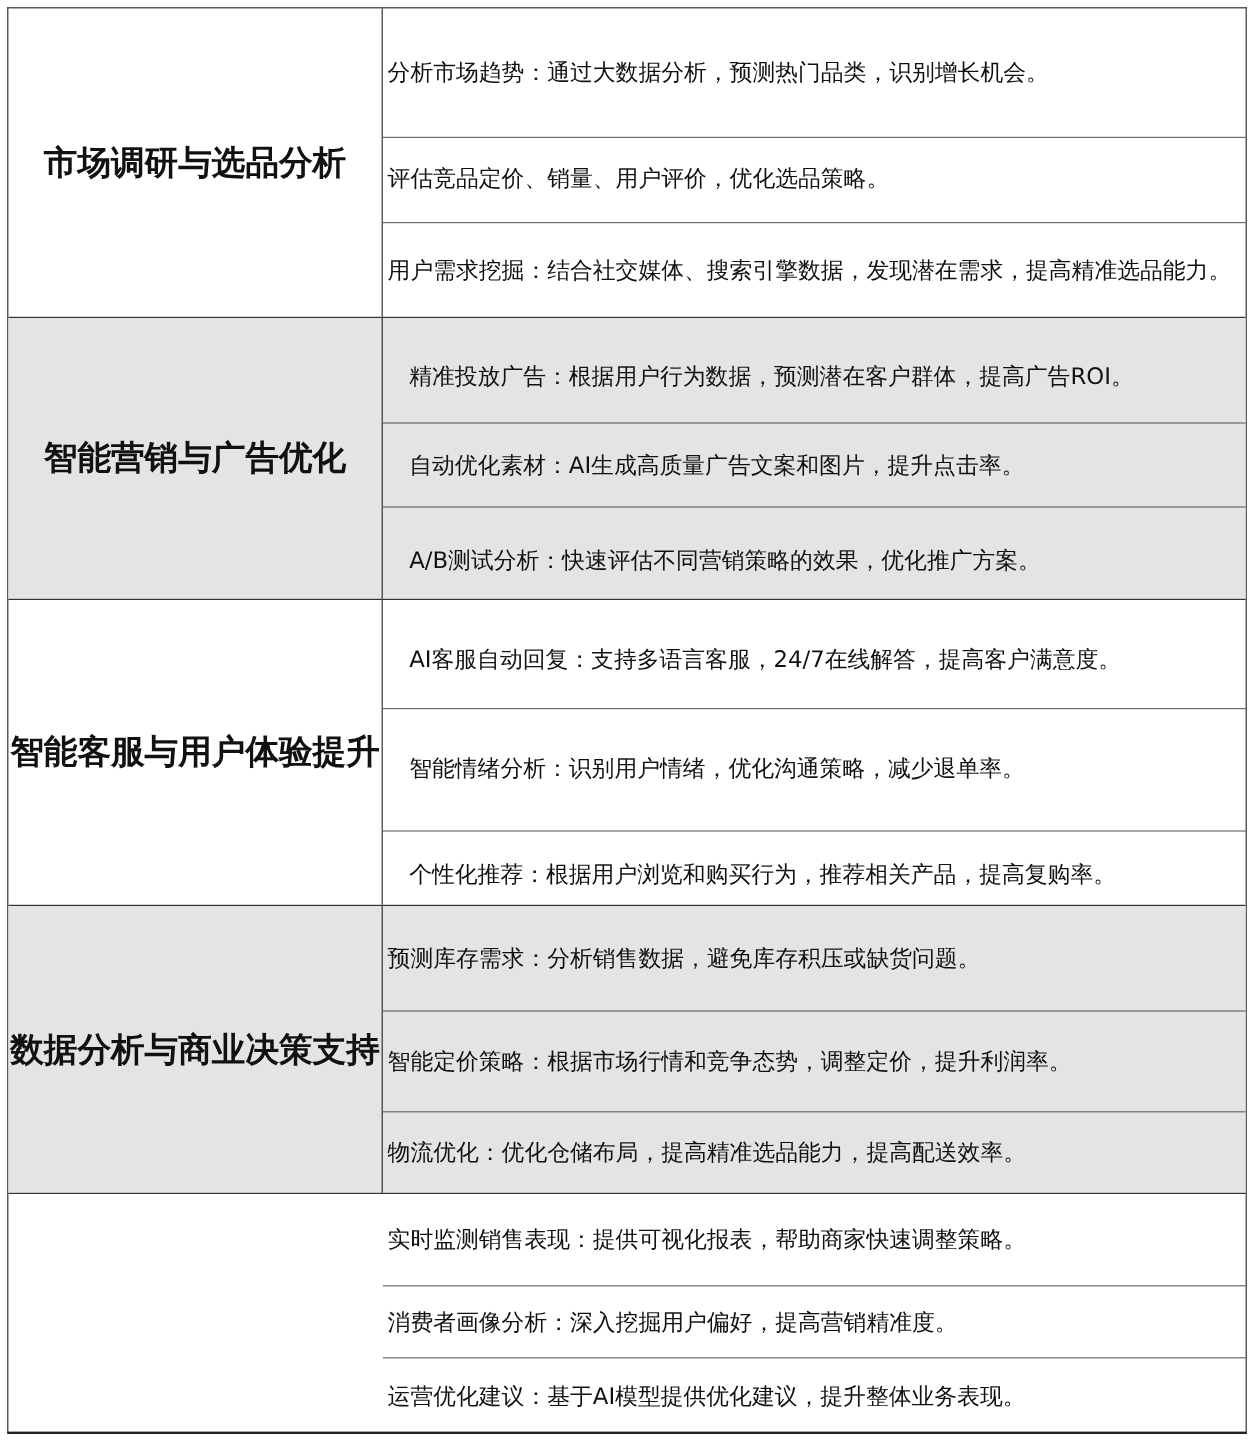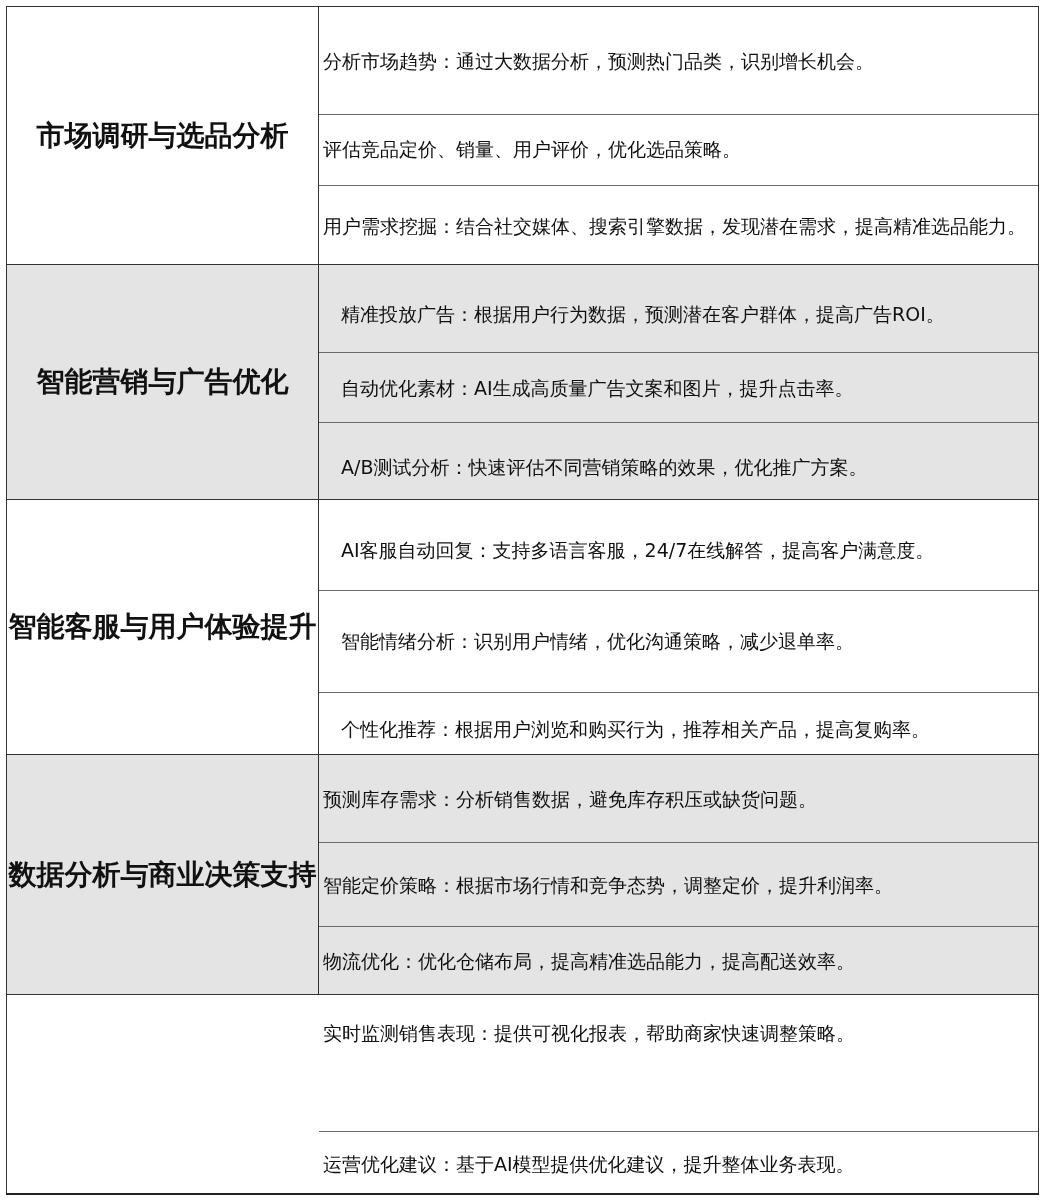--- a/index.html
+++ b/index.html
@@ -85,19 +85,22 @@
         <span>物流优化：优化仓储布局，提高精准选品能力，提高配送效率。</span>
       </div>
     </div>
   </div>
 
   <div class="group" style="top:987px; height:200px;">
     <div class="items">
       <div class="item" style="top:0; height:76px;">
         <span>实时监测销售表现：提供可视化报表，帮助商家快速调整策略。</span>
       </div>
+      <div class="item" style="top:76px; height:60px;">
+        <span>消费者画像分析：深入挖掘用户偏好，提高营销精准度。</span>
+      </div>
       <div class="item" style="top:136px; height:64px;">
         <span>运营优化建议：基于AI模型提供优化建议，提升整体业务表现。</span>
       </div>
     </div>
   </div>
 
 </div>
 
 </body></html>

